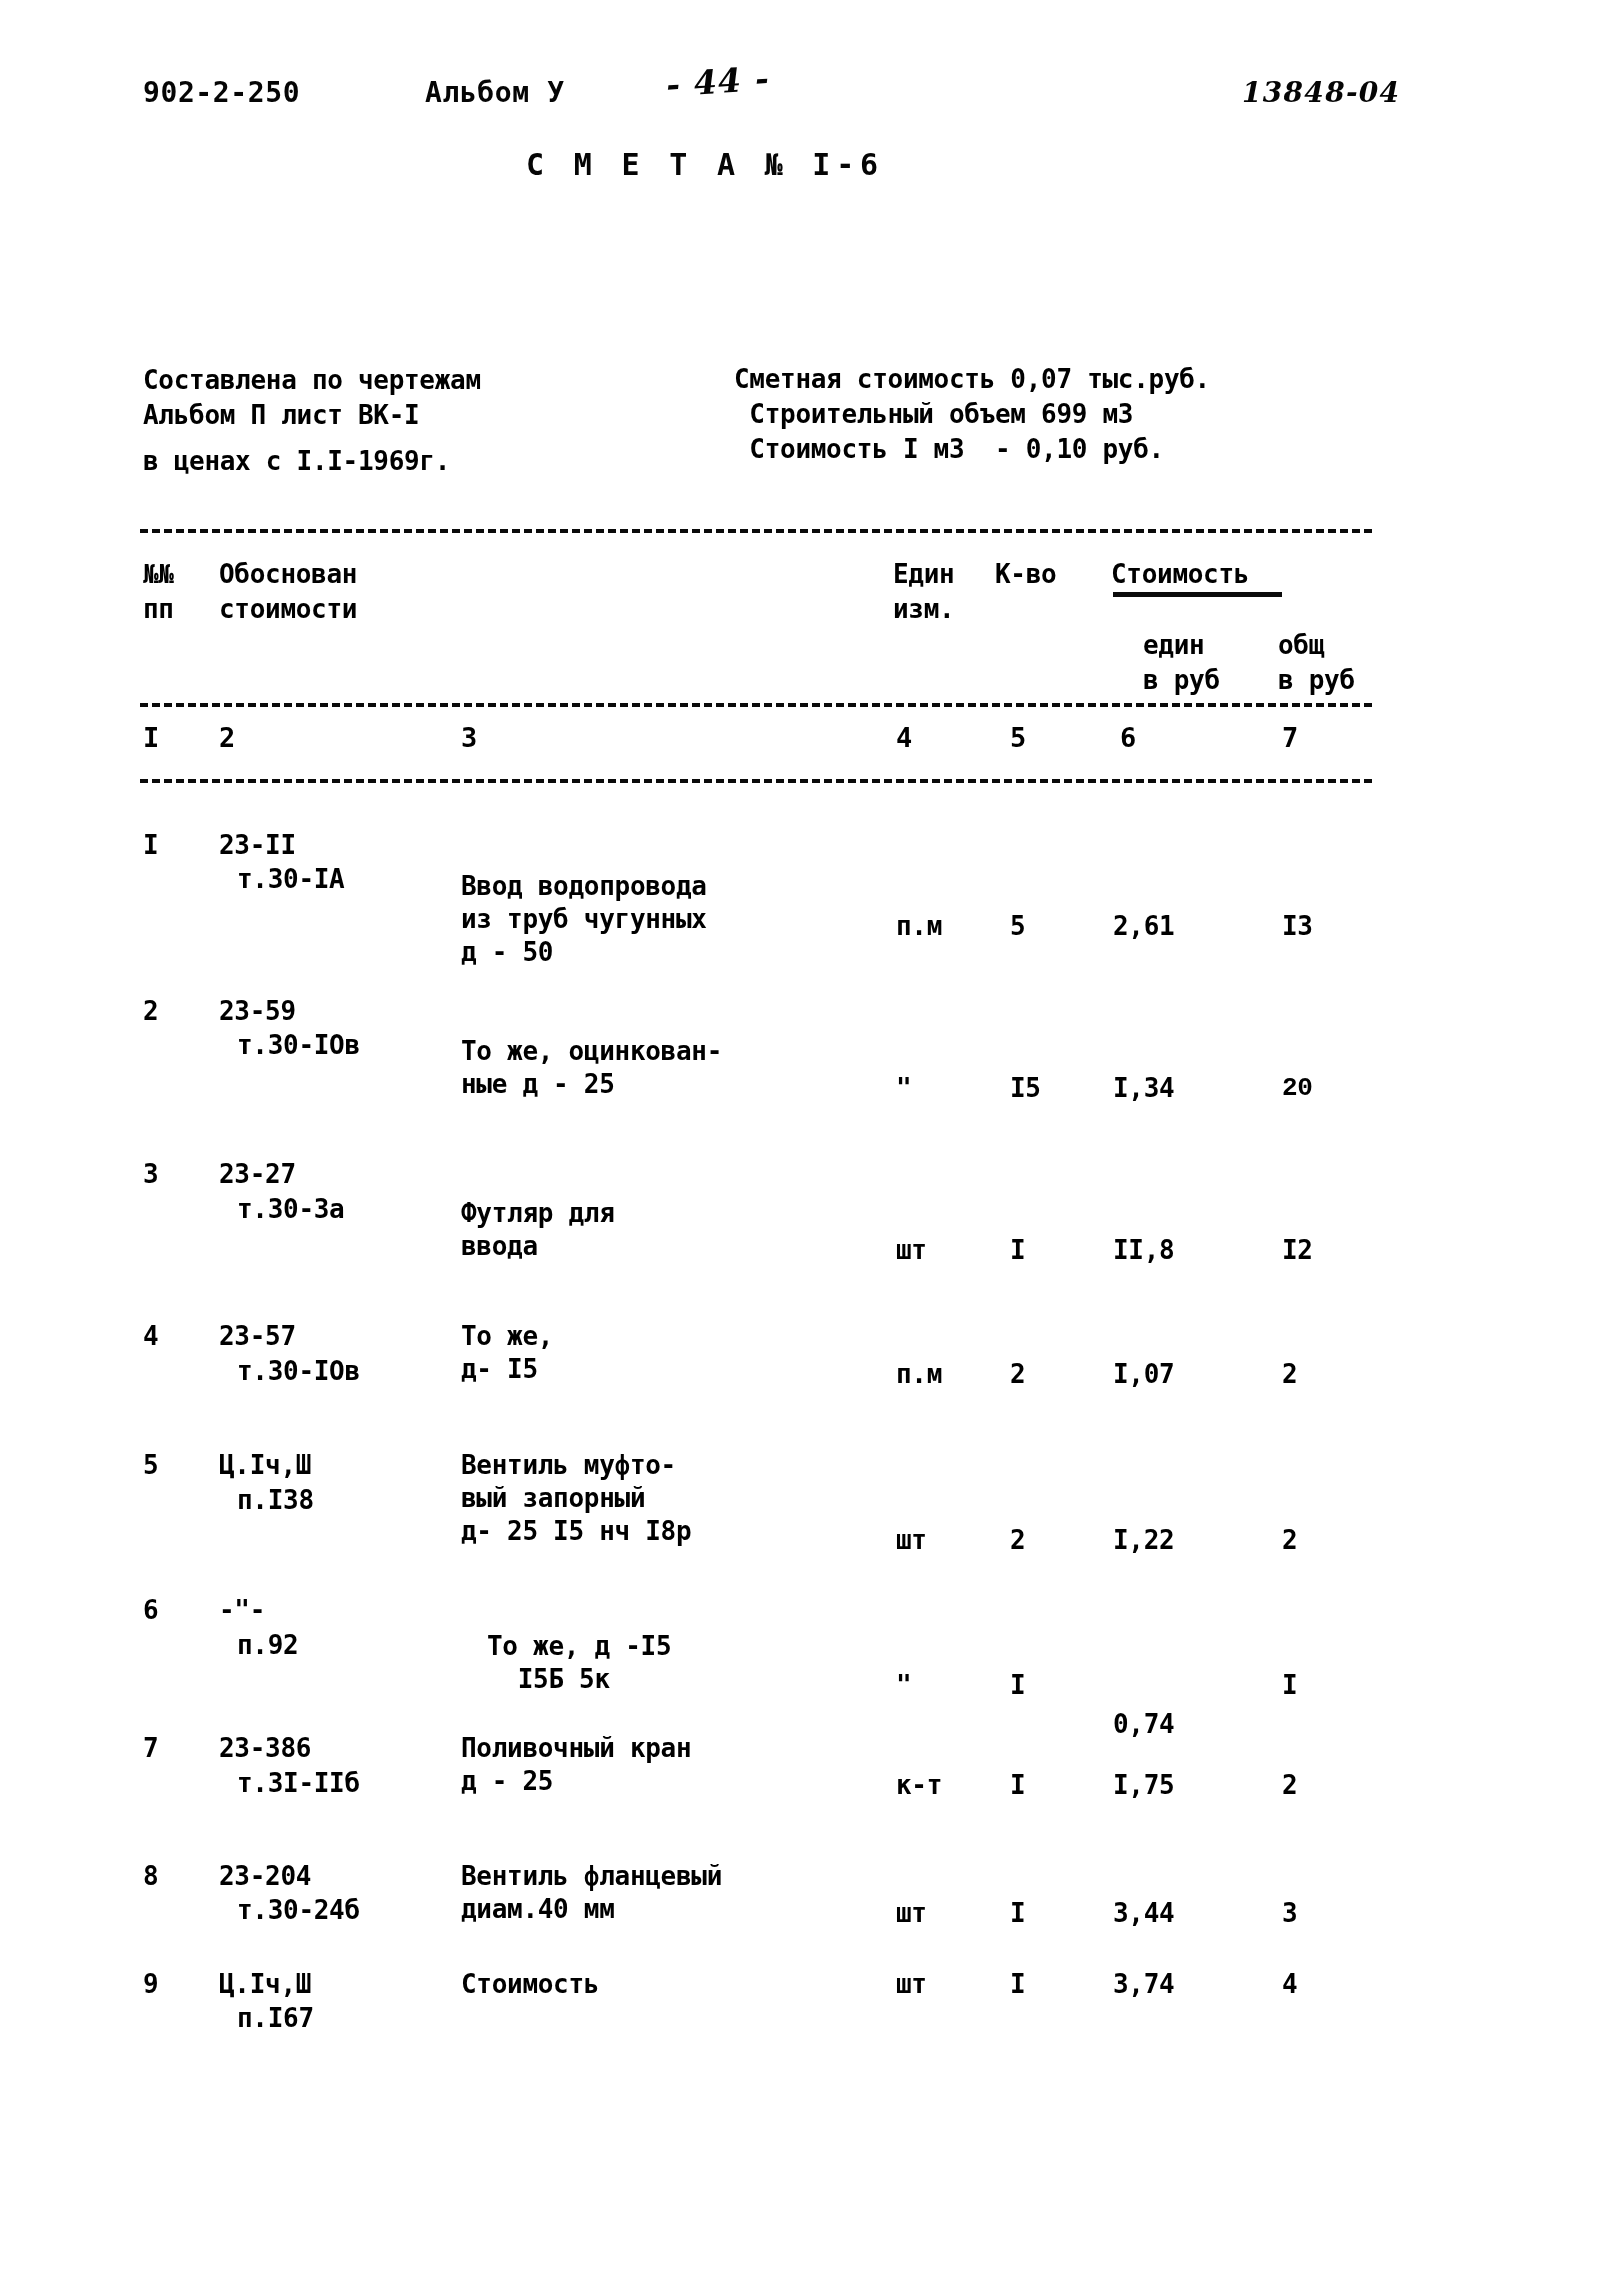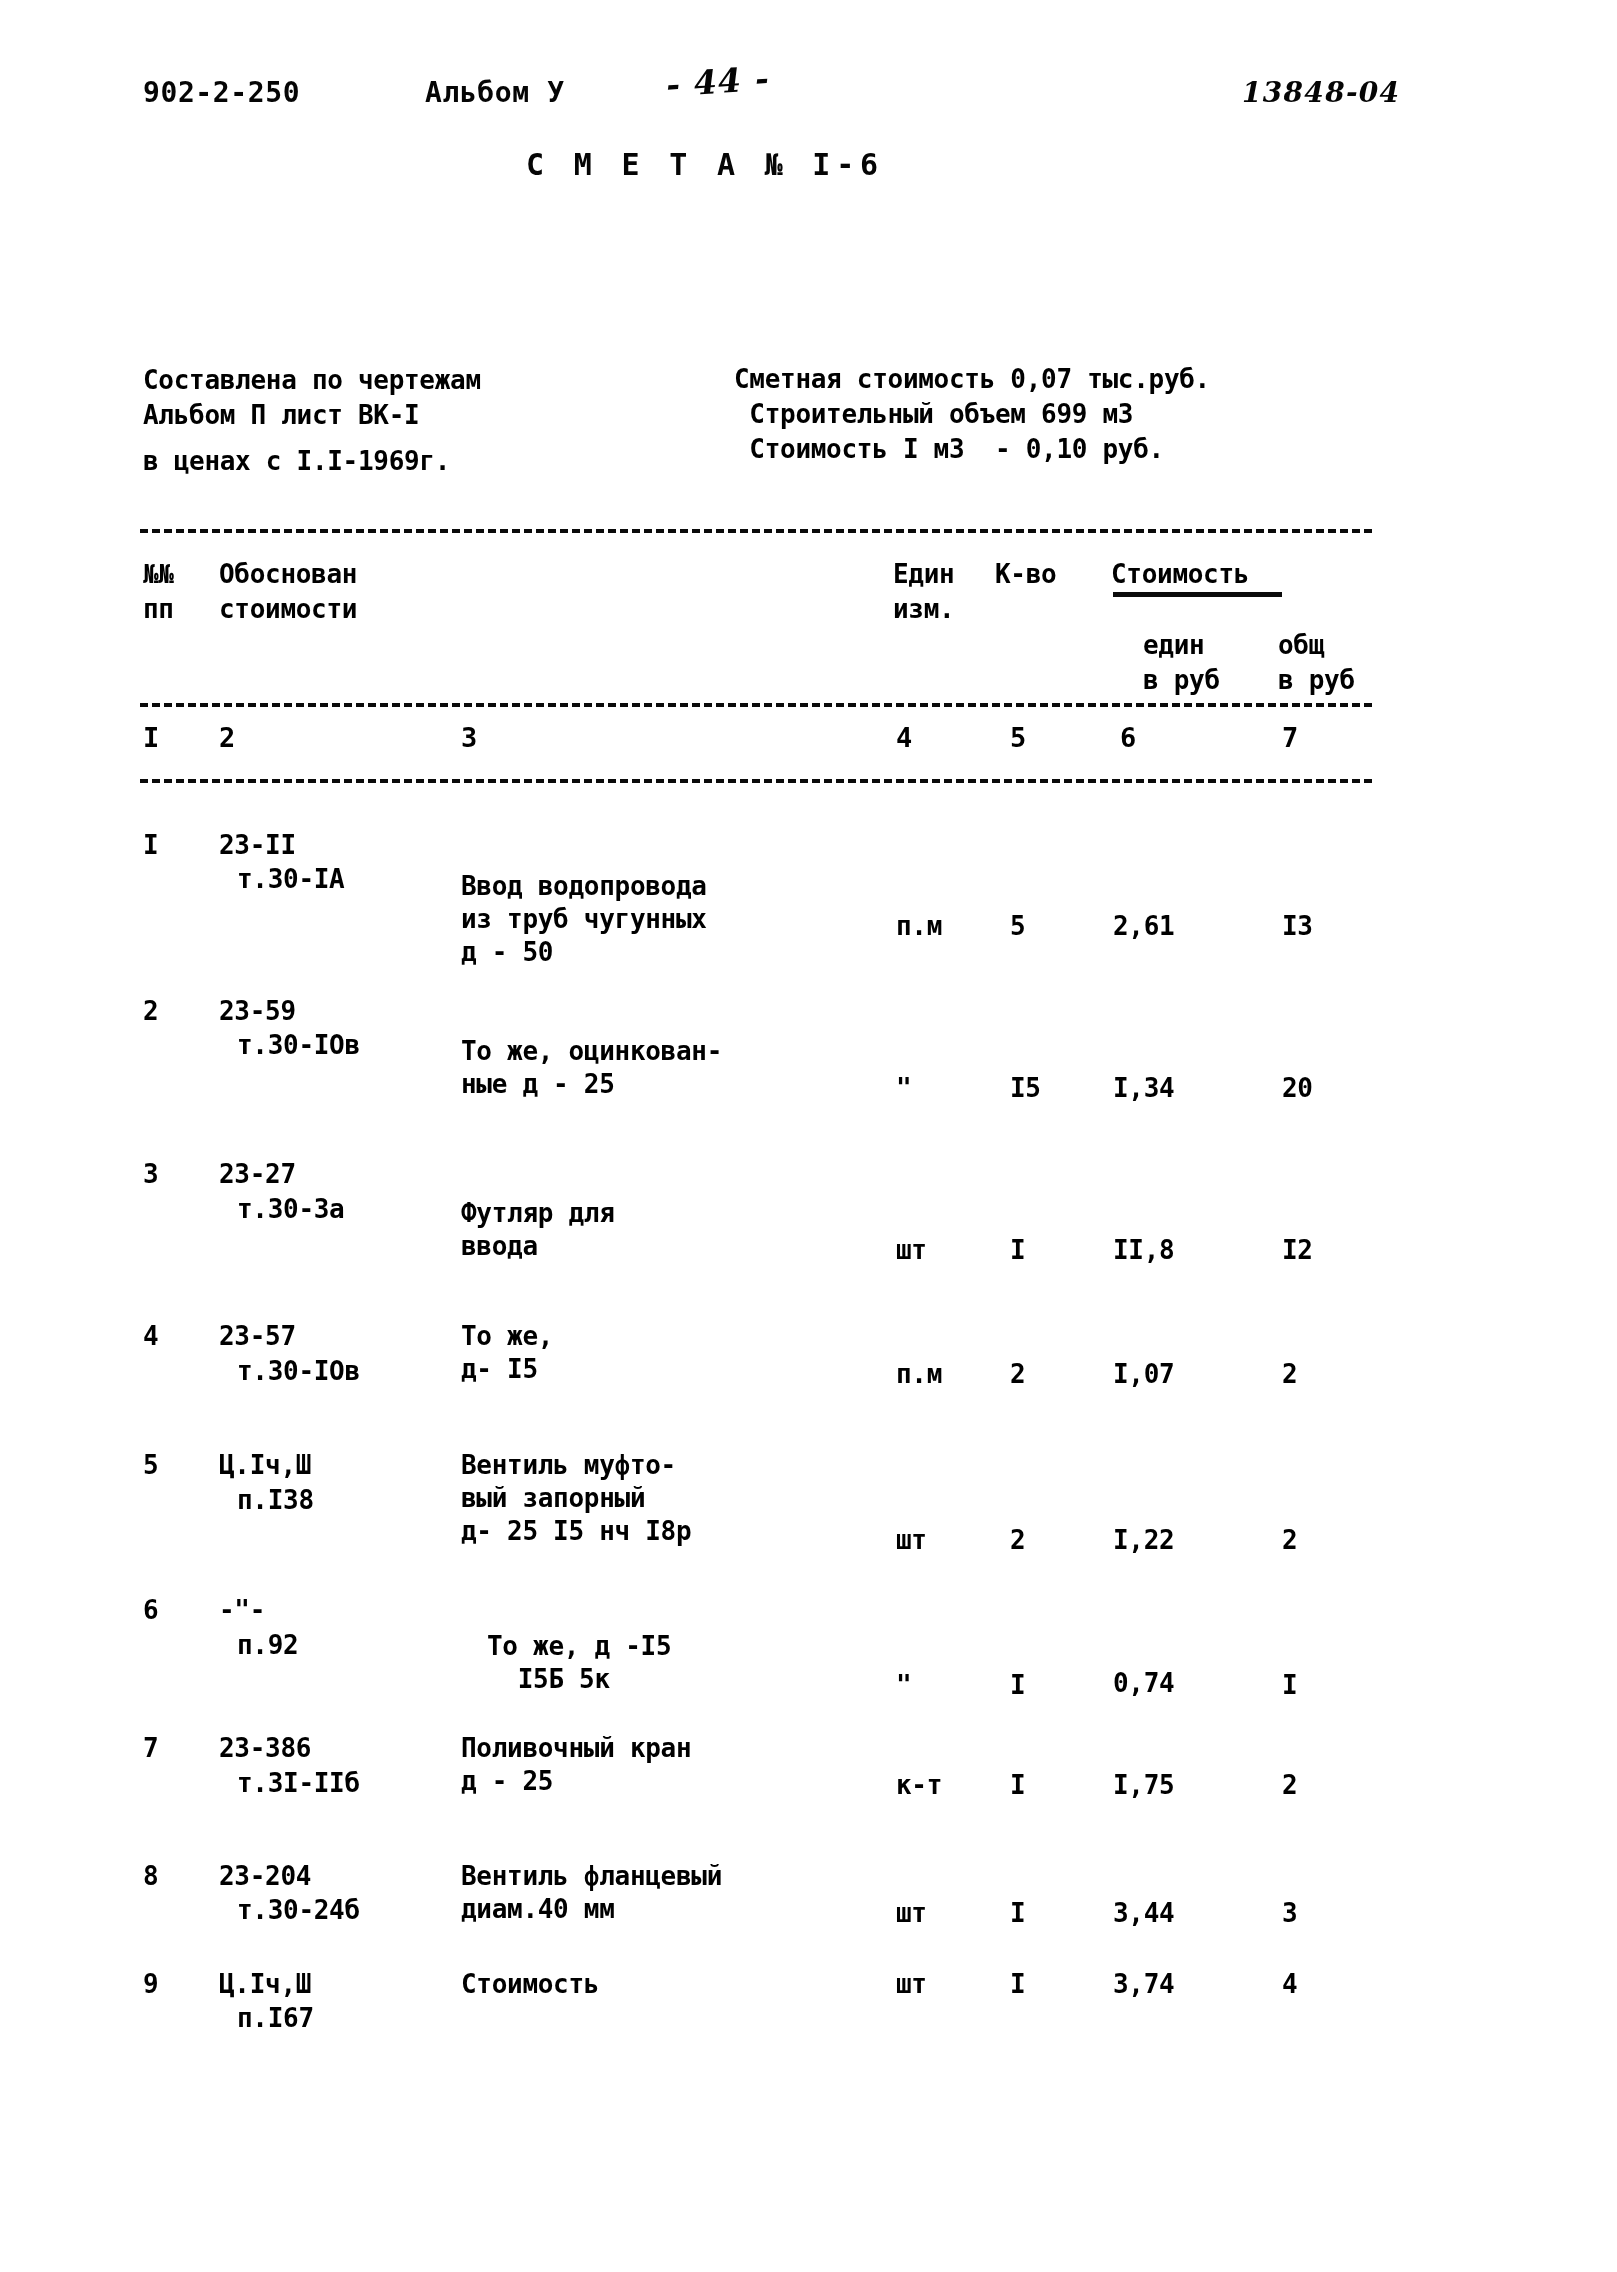--- a/index.html
+++ b/index.html
@@ -206,21 +206,21 @@
       <div class="cell c-unit-price" style="top: 910px;">2,61</div>
       <div class="cell c-total" style="top: 910px;">I3</div>
       <div class="cell c-num" style="top: 995px;">2</div>
       <div class="cell c-bas" style="top: 995px;">23-59</div>
       <div class="cell c-bas2" style="top: 1029px;">т.30-IOв</div>
       <div class="cell c-name" style="top: 1035px;">То же, оцинкован-
 ные д - 25</div>
       <div class="cell c-unit" style="top: 1072px;">"</div>
       <div class="cell c-qty" style="top: 1072px;">I5</div>
       <div class="cell c-unit-price" style="top: 1072px;">I,34</div>
-      <div class="cell c-total" style="top: 1072px;">20</div>
+      <div class="cell c-total" style="top: 1072px; font-family: Liberation Mono, monospace;">20</div>
       <div class="cell c-num" style="top: 1158px;">3</div>
       <div class="cell c-bas" style="top: 1158px;">23-27</div>
       <div class="cell c-bas2" style="top: 1193px;">т.30-3а</div>
       <div class="cell c-name" style="top: 1197px;">Футляр для
 ввода</div>
       <div class="cell c-unit" style="top: 1234px;">шт</div>
       <div class="cell c-qty" style="top: 1234px;">I</div>
       <div class="cell c-unit-price" style="top: 1234px;">II,8</div>
       <div class="cell c-total" style="top: 1234px;">I2</div>
       <div class="cell c-num" style="top: 1320px;">4</div>
@@ -242,21 +242,21 @@
       <div class="cell c-qty" style="top: 1524px;">2</div>
       <div class="cell c-unit-price" style="top: 1524px;">I,22</div>
       <div class="cell c-total" style="top: 1524px;">2</div>
       <div class="cell c-num" style="top: 1594px;">6</div>
       <div class="cell c-bas" style="top: 1594px;">-"-</div>
       <div class="cell c-bas2" style="top: 1629px;">п.92</div>
       <div class="cell c-name" style="top: 1630px; margin-left: 26px;">То же, д -I5
   I5Б 5к</div>
       <div class="cell c-unit" style="top: 1669px;">"</div>
       <div class="cell c-qty" style="top: 1669px;">I</div>
-      <div class="cell c-unit-price" style="top: 1667px;">0,74</div>
+      <div class="cell c-unit-price" style="top: 1708px;">0,74</div>
       <div class="cell c-total" style="top: 1669px;">I</div>
       <div class="cell c-num" style="top: 1732px;">7</div>
       <div class="cell c-bas" style="top: 1732px;">23-386</div>
       <div class="cell c-bas2" style="top: 1767px;">т.3I-IIб</div>
       <div class="cell c-name" style="top: 1732px;">Поливочный кран
 д - 25</div>
       <div class="cell c-unit" style="top: 1769px;">к-т</div>
       <div class="cell c-qty" style="top: 1769px;">I</div>
       <div class="cell c-unit-price" style="top: 1769px;">I,75</div>
       <div class="cell c-total" style="top: 1769px;">2</div>

